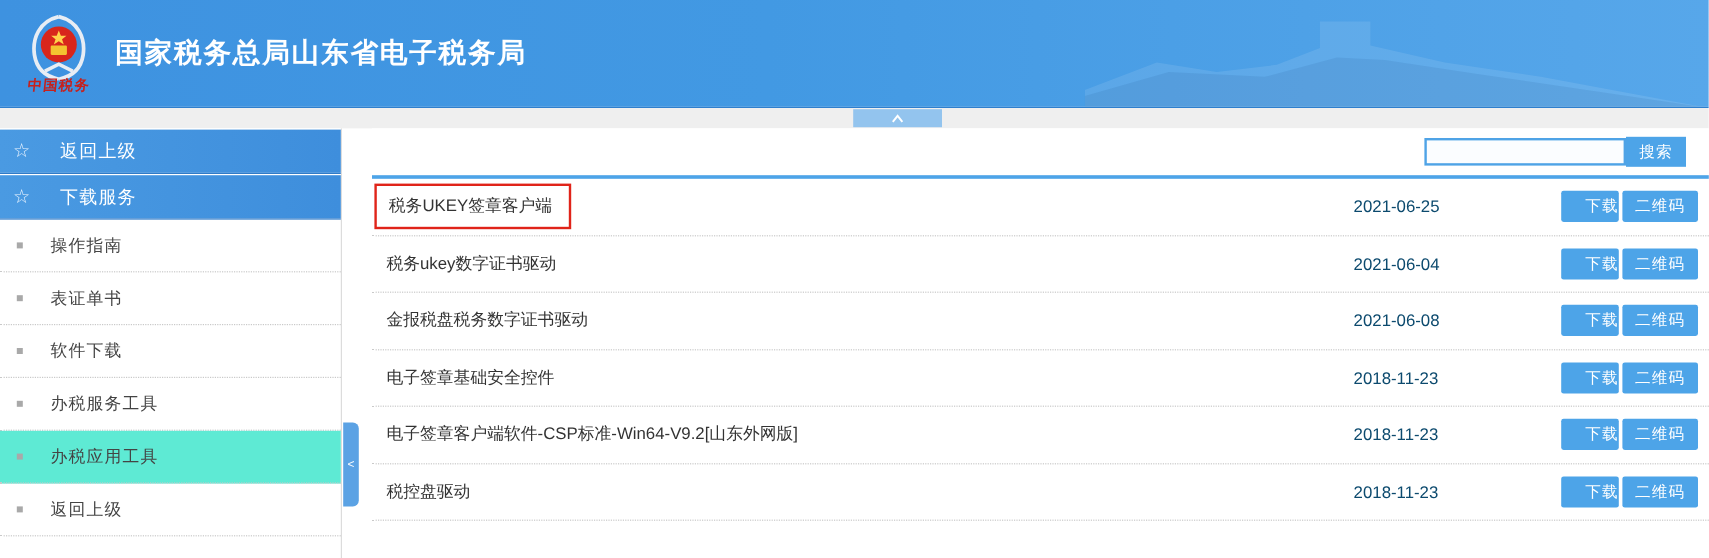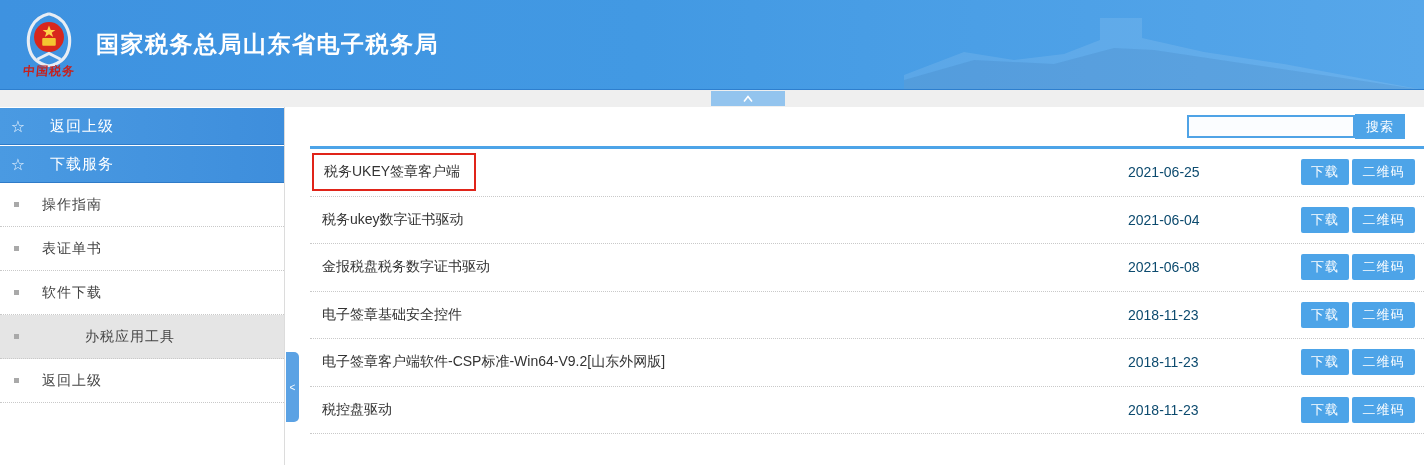--- a/index.html
+++ b/index.html
@@ -30,21 +30,21 @@
     background:#fff; border-right:1px solid #dcdcdc; }
   .side-primary { height:37px; margin-top:1px; display:flex; align-items:center;
     padding-left:10px; background:linear-gradient(90deg,#4a9ae2,#3E8EDC);
     color:#fff; font-size:15px; cursor:pointer; border-bottom:1px solid #2f7bc8; }
   .side-primary .star { font-size:16px; color:#eaf4ff; width:16px; text-align:center; }
   .side-primary .plabel { margin-left:24px; letter-spacing:1px; }
   .side-sub { height:44px; display:flex; align-items:center; padding-left:14px;
     border-bottom:1px dotted #c9c9c9; cursor:pointer;text-align:center; }
   .side-sub .bullet { width:5px; height:5px; background:#a9a9a9; display:inline-block; }
   .side-sub .sub-label { margin-left:23px; font-size:14px; color:#444; letter-spacing:1px; }
-  .side-sub.active { background:#e5e5e5;gap:43px; }
+  .side-sub.active { background:#5eead4; }
   .collapse-handle { position:absolute; left:286px; top:352px; width:13px; height:70px;
     background:#5BA2E4; border-radius:0 5px 5px 0; color:#fff; font-size:10px;
     display:flex; align-items:center; justify-content:center; cursor:pointer; z-index:3; }
 
   
   .content { position:absolute; left:310px; top:107px; width:1114px; height:358px; background:#fff; }
   .search-row { height:39px; display:flex; justify-content:flex-end; align-items:center;
     padding-right:19px; }
   .search-input { width:168px; height:23px; border:2px solid #4FA3E6; background:#fbfdff;
     outline:none; padding:0 6px; font-size:13px; }
@@ -52,21 +52,21 @@
     font-size:13px; letter-spacing:1px; cursor:pointer; }
   .list { border-top:3px solid #4DA4E8; }
   .row { height:47.5px; display:flex; align-items:center; padding-right:9px;
     border-bottom:1px dotted #c9c9c9; }
   .name-box { display:inline-flex; align-items:center; padding-left:12px; }
   .name-box.highlighted { border:2px solid #E02419; padding:8px 14px 8px 10px; margin-left:2px;text-align:center; }
   .name { font-size:14px; color:#333; cursor:pointer; }
   .date { margin-left:auto; width:78px; font-size:14px; color:#0c4a6e; }
   .btn { height:26px; border:none; background:#4DA4E8; color:#fff; font-size:13px;
     letter-spacing:1px; border-radius:2px; cursor:pointer; }
-  .btn.dl { width:48px; margin-left:95px; }
+  .btn.dl { width:48px; margin-left:95px;text-align:right; }
   .btn.qr { width:63px; margin-left:3px; }
 </style>
 </head>
 <body>
 
 <div class="header">
   <div class="logo">
     <svg viewBox="0 0 60 60">
       <path d="M30,5 C13,9 7,24 9,38 C11,51 20,57 30,59" stroke="#e8edf4" stroke-width="3.2" fill="none"></path>
       <path d="M30,5 C47,9 53,24 51,38 C49,51 40,57 30,59" stroke="#e8edf4" stroke-width="3.2" fill="none"></path>
@@ -110,20 +110,24 @@
   <div class="side-sub">
     <span class="bullet"></span>
     <span class="sub-label">表证单书</span>
   </div>
 
   <div class="side-sub">
     <span class="bullet"></span>
     <span class="sub-label">软件下载</span>
   </div>
 
+  <div class="side-sub">
+    <span class="bullet"></span>
+    <span class="sub-label">办税服务工具</span>
+  </div>
 
   <div class="side-sub active">
     <span class="bullet"></span>
     <span class="sub-label">办税应用工具</span>
   </div>
 
   <div class="side-sub">
     <span class="bullet"></span>
     <span class="sub-label">返回上级</span>
   </div>

